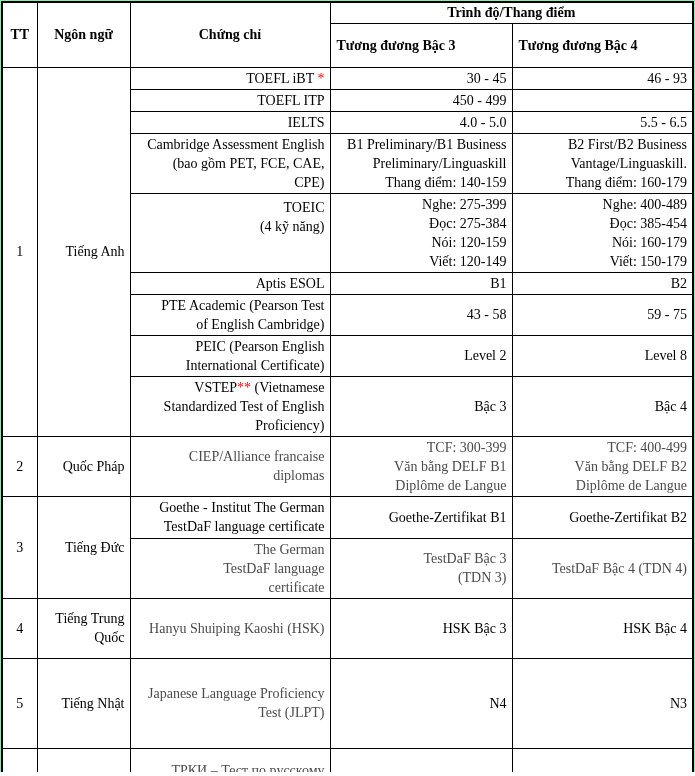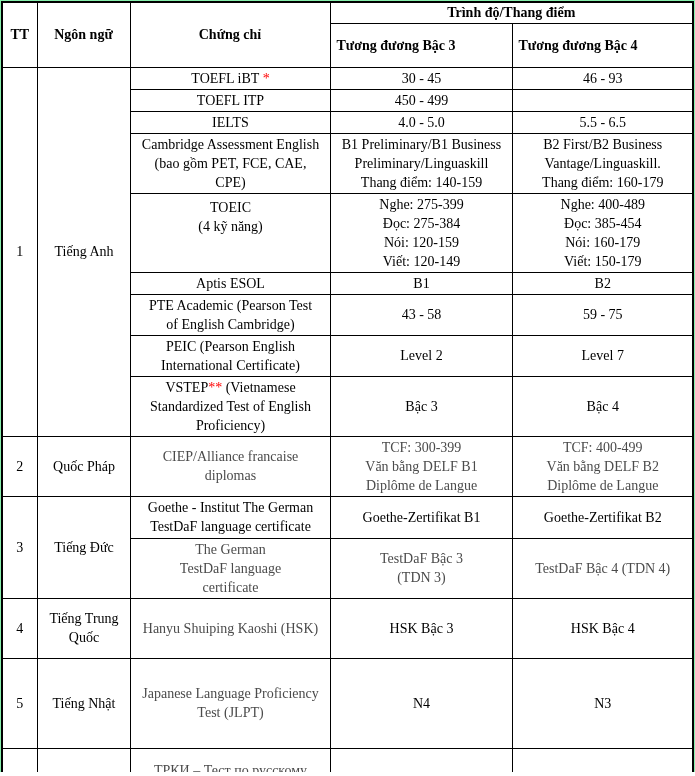--- a/index.html
+++ b/index.html
@@ -41,21 +41,21 @@
     text-align: center;
     padding: 0 4px;
   }
   th.sub {
     text-align: left;
     padding: 12px 6px;
   }
   td {
     padding: 1px 5px 1px 6px;
     vertical-align: middle;
-    text-align: center;
+    text-align: right;
   }
   td.col-tt {
     text-align: center;
     padding: 1px 2px;
   }
   td.vtop {
     vertical-align: top;
     padding-top: 4px;
   }
   .muted { color: var(--muted, #4b4b4b); }
@@ -180,21 +180,21 @@
         </tr>
         <tr style="height: 40px;">
           <td class="col-cert">
             <div class="line"><span>PEIC (Pearson English</span></div>
             <div class="line"><span>International Certificate)</span></div>
           </td>
           <td class="col-level">
             <div class="line">Level 2</div>
           </td>
           <td class="col-level">
-            <div class="line">Level 7</div>
+            <div class="line">Level 8</div>
           </td>
         </tr>
         <tr style="height: 60px;">
           <td class="col-cert">
             <div class="line"><span>VSTEP</span><span class="red">**</span><span> (Vietnamese</span></div>
             <div class="line"><span>Standardized Test of English</span></div>
             <div class="line"><span>Proficiency)</span></div>
           </td>
           <td class="col-level">
             <div class="line">Bậc 3</div>

